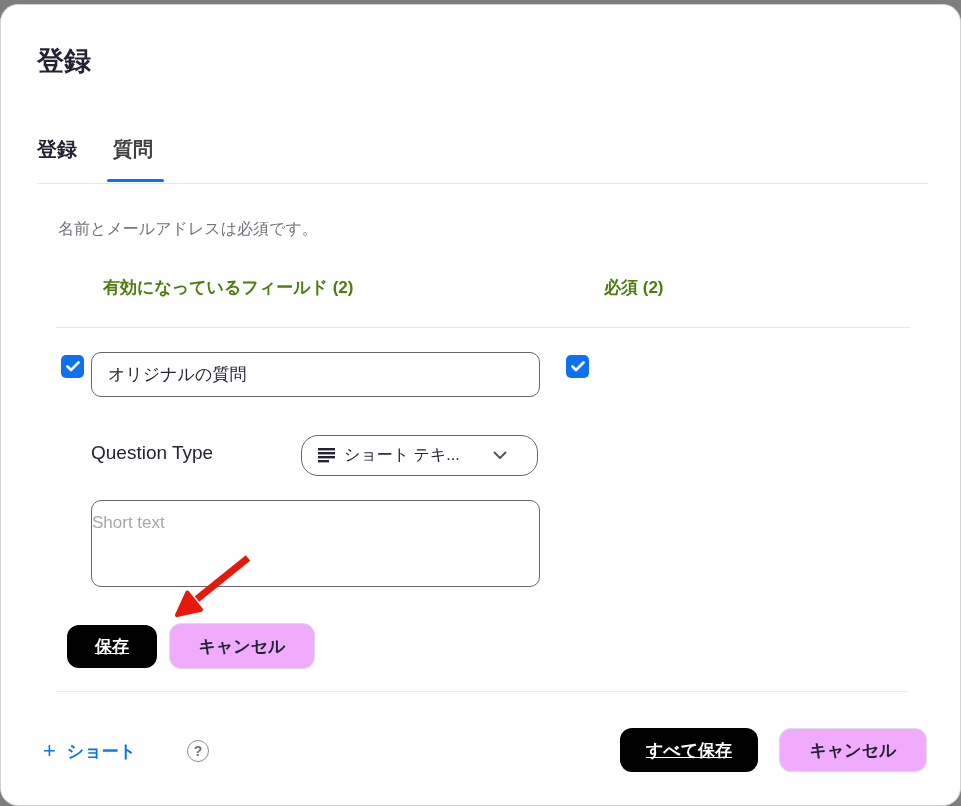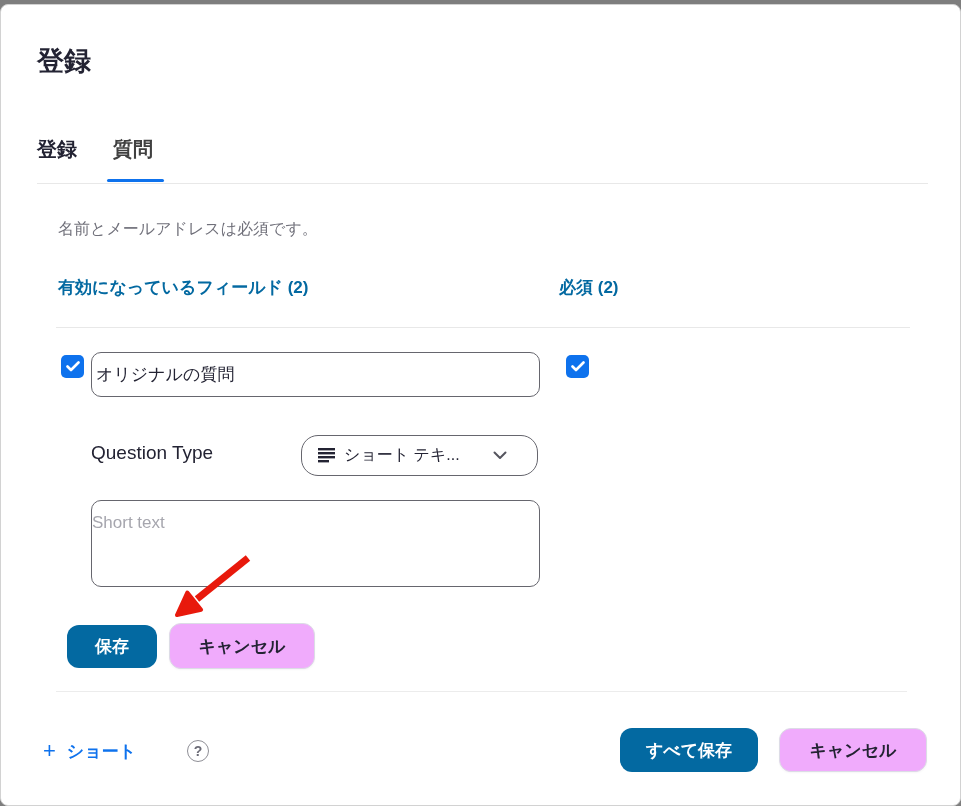--- a/index.html
+++ b/index.html
@@ -3,67 +3,67 @@
 <meta charset="utf-8">
 <style>
   html,body{margin:0;padding:0;}
   body{
     width:961px;height:806px;position:relative;
     font-family:"Liberation Sans","DejaVu Sans",sans-serif;
     background:#7e7e7e;overflow:hidden;
   }
   .dialog{
     position:absolute;top:4px;left:0;right:0;bottom:0;
-    background:#ffffff;border:1px solid #d2d2d2;border-radius:8px;
+    background:#ffffff;border:1px solid #d2d2d2;border-radius:18px;
     box-sizing:border-box;
   }
   .abs{position:absolute;box-sizing:border-box;}
   .title{left:36px;top:38px;font-size:27px;font-weight:600;color:#232333;}
   .tab{top:131px;font-size:20px;font-weight:700;color:#232333;cursor:pointer;}
   .tab.tab-registration{left:36px;}
   .tab.tab-questions{left:112px;color:#404040;}
   .tab-underline{left:106px;top:174px;width:57px;height:3px;background:#0E72ED;border-radius:2px;}
   .divider{height:1px;background:#e8e8e8;}
   .div1{left:36px;top:178px;width:891px;}
   .div2{left:55px;top:322px;width:854px;}
   .div3{left:55px;top:686px;width:851px;background:#ececec;}
   .note{left:57px;top:214px;font-size:16px;color:#70707a;}
-  .col-header{top:271px;font-size:17px;font-weight:600;color:#0369a1;}
+  .col-header{top:271px;font-size:17px;font-weight:600;color:#4d7c0f;margin-left:45px;}
   .col-header.enabled{left:57px;}
   .col-header.required{left:558px;}
   .checkbox{
     width:23px;height:23px;border-radius:5px;background:#0E72ED;
     display:flex;align-items:center;justify-content:center;cursor:pointer;
   }
   .cb1{left:60px;top:350px;}
   .cb2{left:565px;top:350px;}
   .question-input{
     left:90px;top:347px;width:449px;height:45px;border:1.5px solid #66666e;
-    border-radius:10px;padding:0 4px;font-size:17px;color:#232333;
+    border-radius:10px;padding:0 16px;font-size:17px;color:#232333;
     font-family:inherit;outline:none;background:#fff;
   }
   .qt-label{left:90px;top:437px;font-size:19px;font-weight:500;color:#232333;}
   .dropdown{
     left:300px;top:430px;width:237px;height:41px;border:1.5px solid #66666e;
     border-radius:17px;background:#fff;display:flex;align-items:center;
     padding:0 30px 0 16px;cursor:pointer;gap:9px;
   }
   .dropdown-text{font-size:16px;font-weight:500;color:#232333;white-space:nowrap;flex:1;}
   .answer-textarea{
     left:90px;top:495px;width:449px;height:87px;border:1.5px solid #66666e;
     border-radius:10px;padding:12px 0;font-size:17px;color:#232333;
     font-family:inherit;outline:none;resize:none;background:#fff;
   }
   .answer-textarea::placeholder{color:#a6a6ae;}
   .btn{
     display:flex;align-items:center;justify-content:center;
     font-size:17px;font-weight:700;border-radius:12px;cursor:pointer;
     font-family:inherit;
   }
-  .btn-primary{background:#0369a1;color:#ffffff;border:none;}
+  .btn-primary{background:#000000;color:#ffffff;border:none;text-decoration:underline;}
   .btn-secondary{background:#f0abfc;color:#232333;border:1px solid #dcdce6;box-shadow:0 1px 2px rgba(0,0,0,0.04);}
   .btn-save{left:66px;top:620px;width:90px;height:43px;}
   .btn-cancel{left:168px;top:618px;width:146px;height:46px;}
   .btn-save-all{left:619px;top:723px;width:138px;height:44px;}
   .btn-cancel2{left:778px;top:723px;width:148px;height:44px;}
   .add-question{
     left:42px;top:733px;height:26px;display:flex;align-items:center;gap:11px;
     cursor:pointer;
   }
   .plus-glyph{font-size:22px;color:#0E72ED;font-weight:400;line-height:1;}

